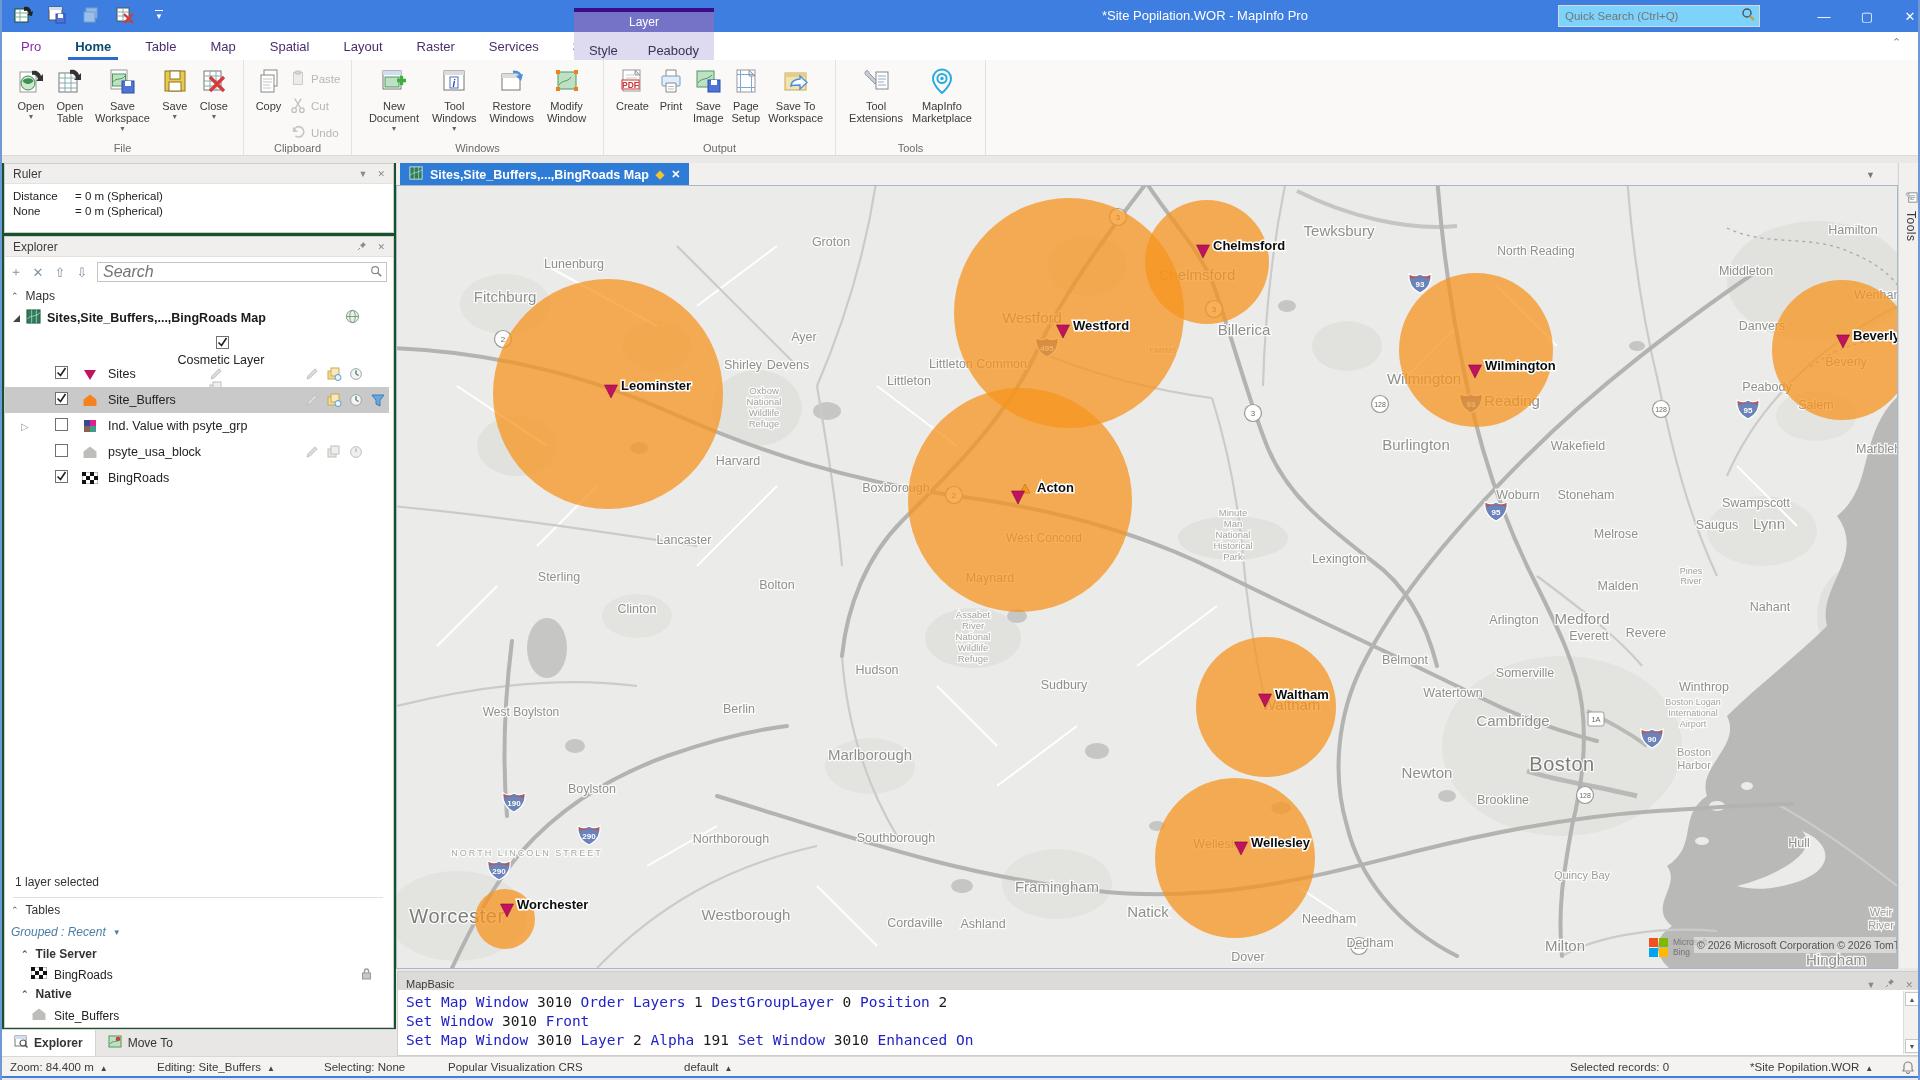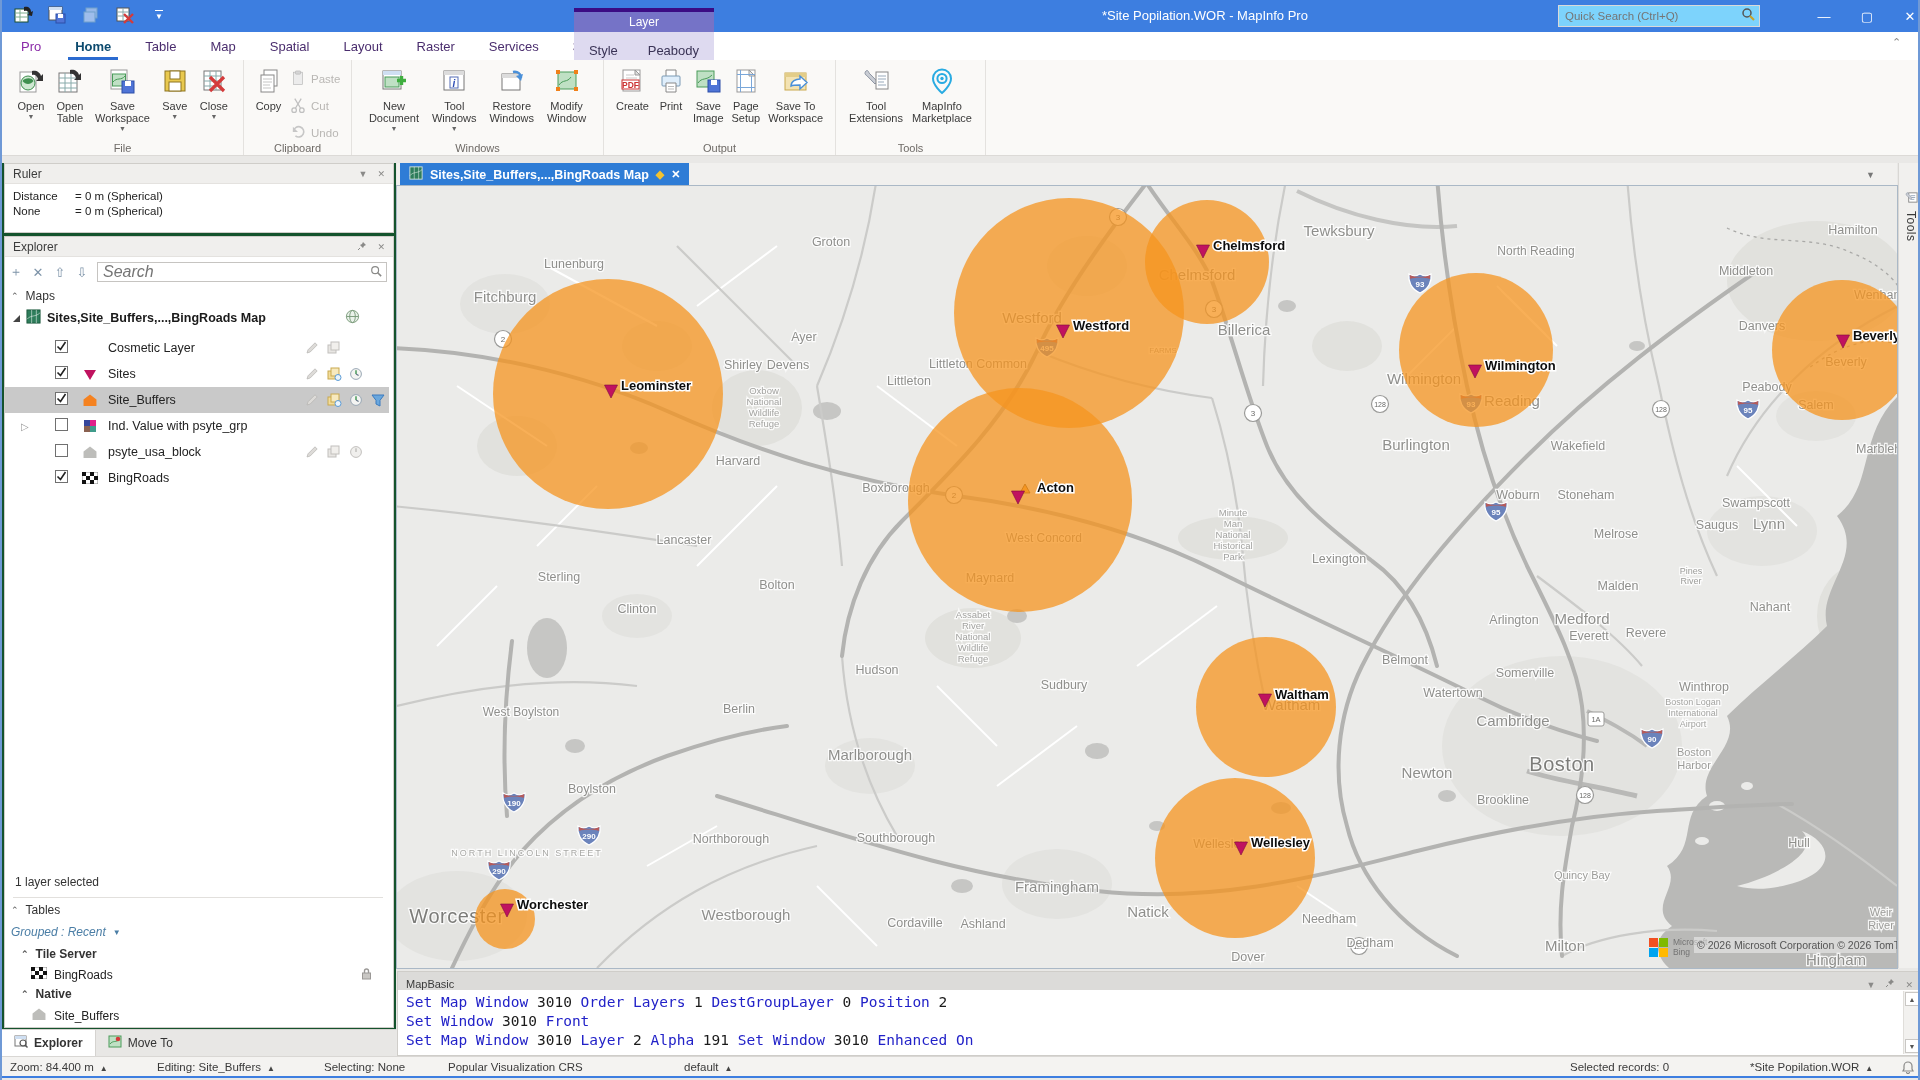--- a/index.html
+++ b/index.html
@@ -479,21 +479,21 @@
         <span>Sites,Site_Buffers,...,BingRoads Map</span>
         <span style="position:absolute;left:332px">
           <svg width="15" height="15" viewBox="0 0 16 16">
               <circle cx="8" cy="8" r="6.5" fill="#eaf2ea" stroke="#7a9a7a"></circle>
               <ellipse cx="8" cy="8" rx="3" ry="6.5" fill="none" stroke="#7a9a7a"></ellipse>
               <path d="M1.5 8h13" stroke="#7a9a7a"></path>
             </svg>
         </span>
       </div>
       <div id="layer-rows">
-          <div class="trow" style="top: 98px; left: 0px; padding-left: 38px;">
+          <div class="trow" style="top: 98px; left: 0px; padding-left: 38px; flex-direction: column;">
             <span class="cb"><svg width="13" height="13" viewBox="0 0 13 13">
                 <rect x=".5" y=".5" width="12" height="12" fill="#fff" stroke="#707070"></rect>
                 <path d="M2.5 6.5l3 3 5-7.5" stroke="#222" stroke-width="1.6" fill="none"></path>
               </svg></span>
             <span class="sw"></span>
             <span class="lbl">Cosmetic Layer</span>
             <span class="ric2">
               <svg width="14" height="14" viewBox="0 0 14 14">
                 <path d="M2 12l1-3.2 7-7 2.2 2.2-7 7z" fill="#dddbd8" stroke="#b5b3b0" stroke-width=".7"></path>
               </svg>

